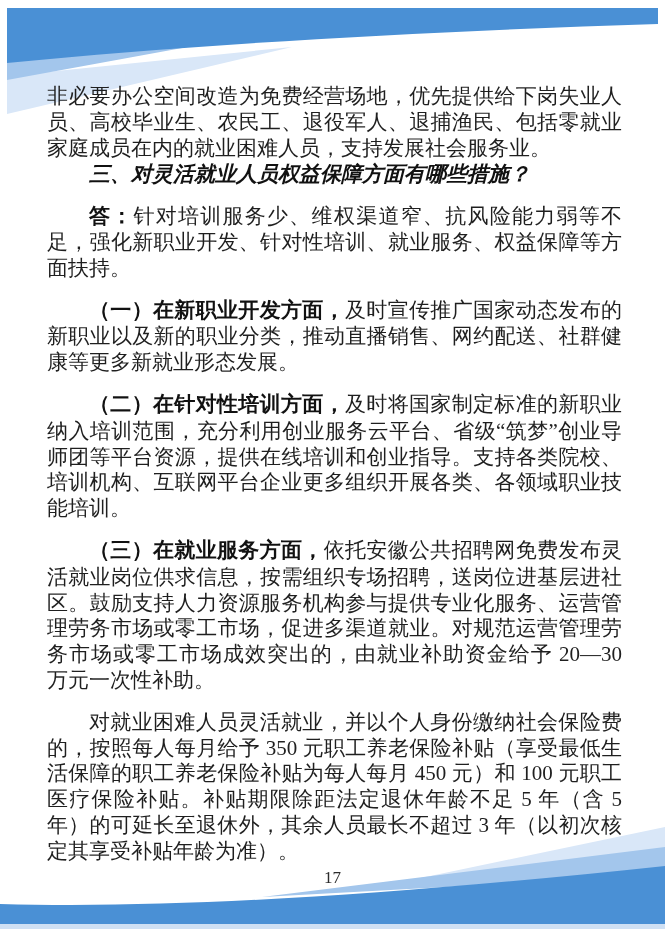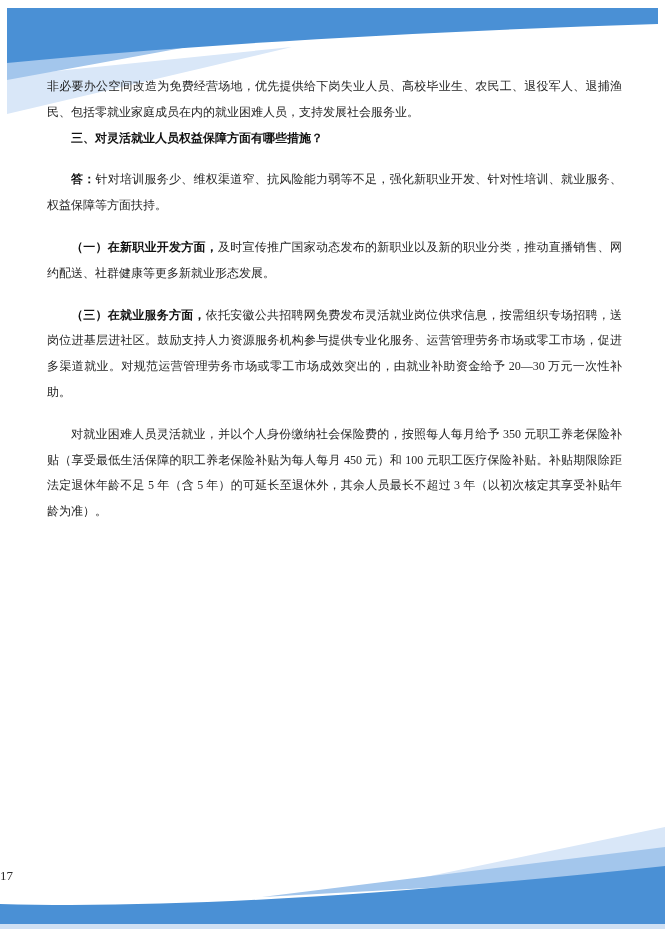--- a/index.html
+++ b/index.html
@@ -14,46 +14,47 @@
     width:665px; height:929px;
     background:#ffffff;
   }
   .deco {
     position:absolute; left:0; width:665px; display:block;
   }
   .deco.top { top:0; height:130px; }
   .deco.bottom { bottom:0; height:112px; }
   .doc-body {
     position:absolute;
-    left:47px; top:74px; width:575px;
+    left:47px; top:84px; width:575px;
     color:#1f1f1f;
-    font-size:12px;
+    font-size:21px;
     line-height:25.8px;
   }
   .para {
     margin:0;
     text-align:justify;
     text-align-last:left;
   }
   .para.indent { text-indent:2em;margin-top:16px; }
   .para.heading {
     font-family:"Liberation Sans","DejaVu Sans",sans-serif;
     font-weight:bold;
     text-indent:2em;
     text-align:right;
     color:#111111;
+    font-style:italic;
   }
   .lead { font-weight:bold; color:#111111; }
   .lead.bold-sans { font-family:"Liberation Sans","DejaVu Sans",sans-serif; }
-  .lead.bold-serif { font-family:Liberation Serif, serif; }
+  .lead.bold-serif { font-family:Liberation Mono, monospace; }
   .page-number {
     position:absolute;
     left:0; width:665px; top:868px;
-    text-align:left;
-    font-size:13px;
+    text-align:center;
+    font-size:17px;
     color:#2b2b2b;
     z-index:3;
   }
 </style>
 </head>
 <body>
 
 <div class="page">
 
   <svg class="deco top" viewBox="0 0 665 130" preserveAspectRatio="none">
@@ -63,20 +64,21 @@
     <polygon points="7,56 7,80 215,42" fill="#a3c6ec"></polygon>
 
     <path d="M7,8 L658,8 L658,24 C430,31 200,44 7,63 Z" fill="#4a90d5"></path>
   </svg>
 
   <div class="doc-body">
       <p class="para body">非必要办公空间改造为免费经营场地，优先提供给下岗失业人员、高校毕业生、农民工、退役军人、退捕渔民、包括零就业家庭成员在内的就业困难人员，支持发展社会服务业。</p>
       <p class="para heading">三、对灵活就业人员权益保障方面有哪些措施？</p>
       <p class="para body indent"><span class="lead bold-sans">答：</span>针对培训服务少、维权渠道窄、抗风险能力弱等不足，强化新职业开发、针对性培训、就业服务、权益保障等方面扶持。</p>
       <p class="para body indent"><span class="lead bold-serif">（一）在新职业开发方面，</span>及时宣传推广国家动态发布的新职业以及新的职业分类，推动直播销售、网约配送、社群健康等更多新就业形态发展。</p>
+      <p class="para body indent"><span class="lead bold-serif">（二）在针对性培训方面，</span>及时将国家制定标准的新职业纳入培训范围，充分利用创业服务云平台、省级“筑梦”创业导师团等平台资源，提供在线培训和创业指导。支持各类院校、培训机构、互联网平台企业更多组织开展各类、各领域职业技能培训。</p>
       <p class="para body indent"><span class="lead bold-serif">（三）在就业服务方面，</span>依托安徽公共招聘网免费发布灵活就业岗位供求信息，按需组织专场招聘，送岗位进基层进社区。鼓励支持人力资源服务机构参与提供专业化服务、运营管理劳务市场或零工市场，促进多渠道就业。对规范运营管理劳务市场或零工市场成效突出的，由就业补助资金给予 20—30 万元一次性补助。</p>
       <p class="para body indent">对就业困难人员灵活就业，并以个人身份缴纳社会保险费的，按照每人每月给予 350 元职工养老保险补贴（享受最低生活保障的职工养老保险补贴为每人每月 450 元）和 100 元职工医疗保险补贴。补贴期限除距法定退休年龄不足 5 年（含 5 年）的可延长至退休外，其余人员最长不超过 3 年（以初次核定其享受补贴年龄为准）。</p>
     </div>
 
   <div class="page-number">17</div>
 
   <svg class="deco bottom" viewBox="0 0 665 112" preserveAspectRatio="none">
 
     <polygon points="368,72 665,10 665,36" fill="#d9e7f8"></polygon>
 

